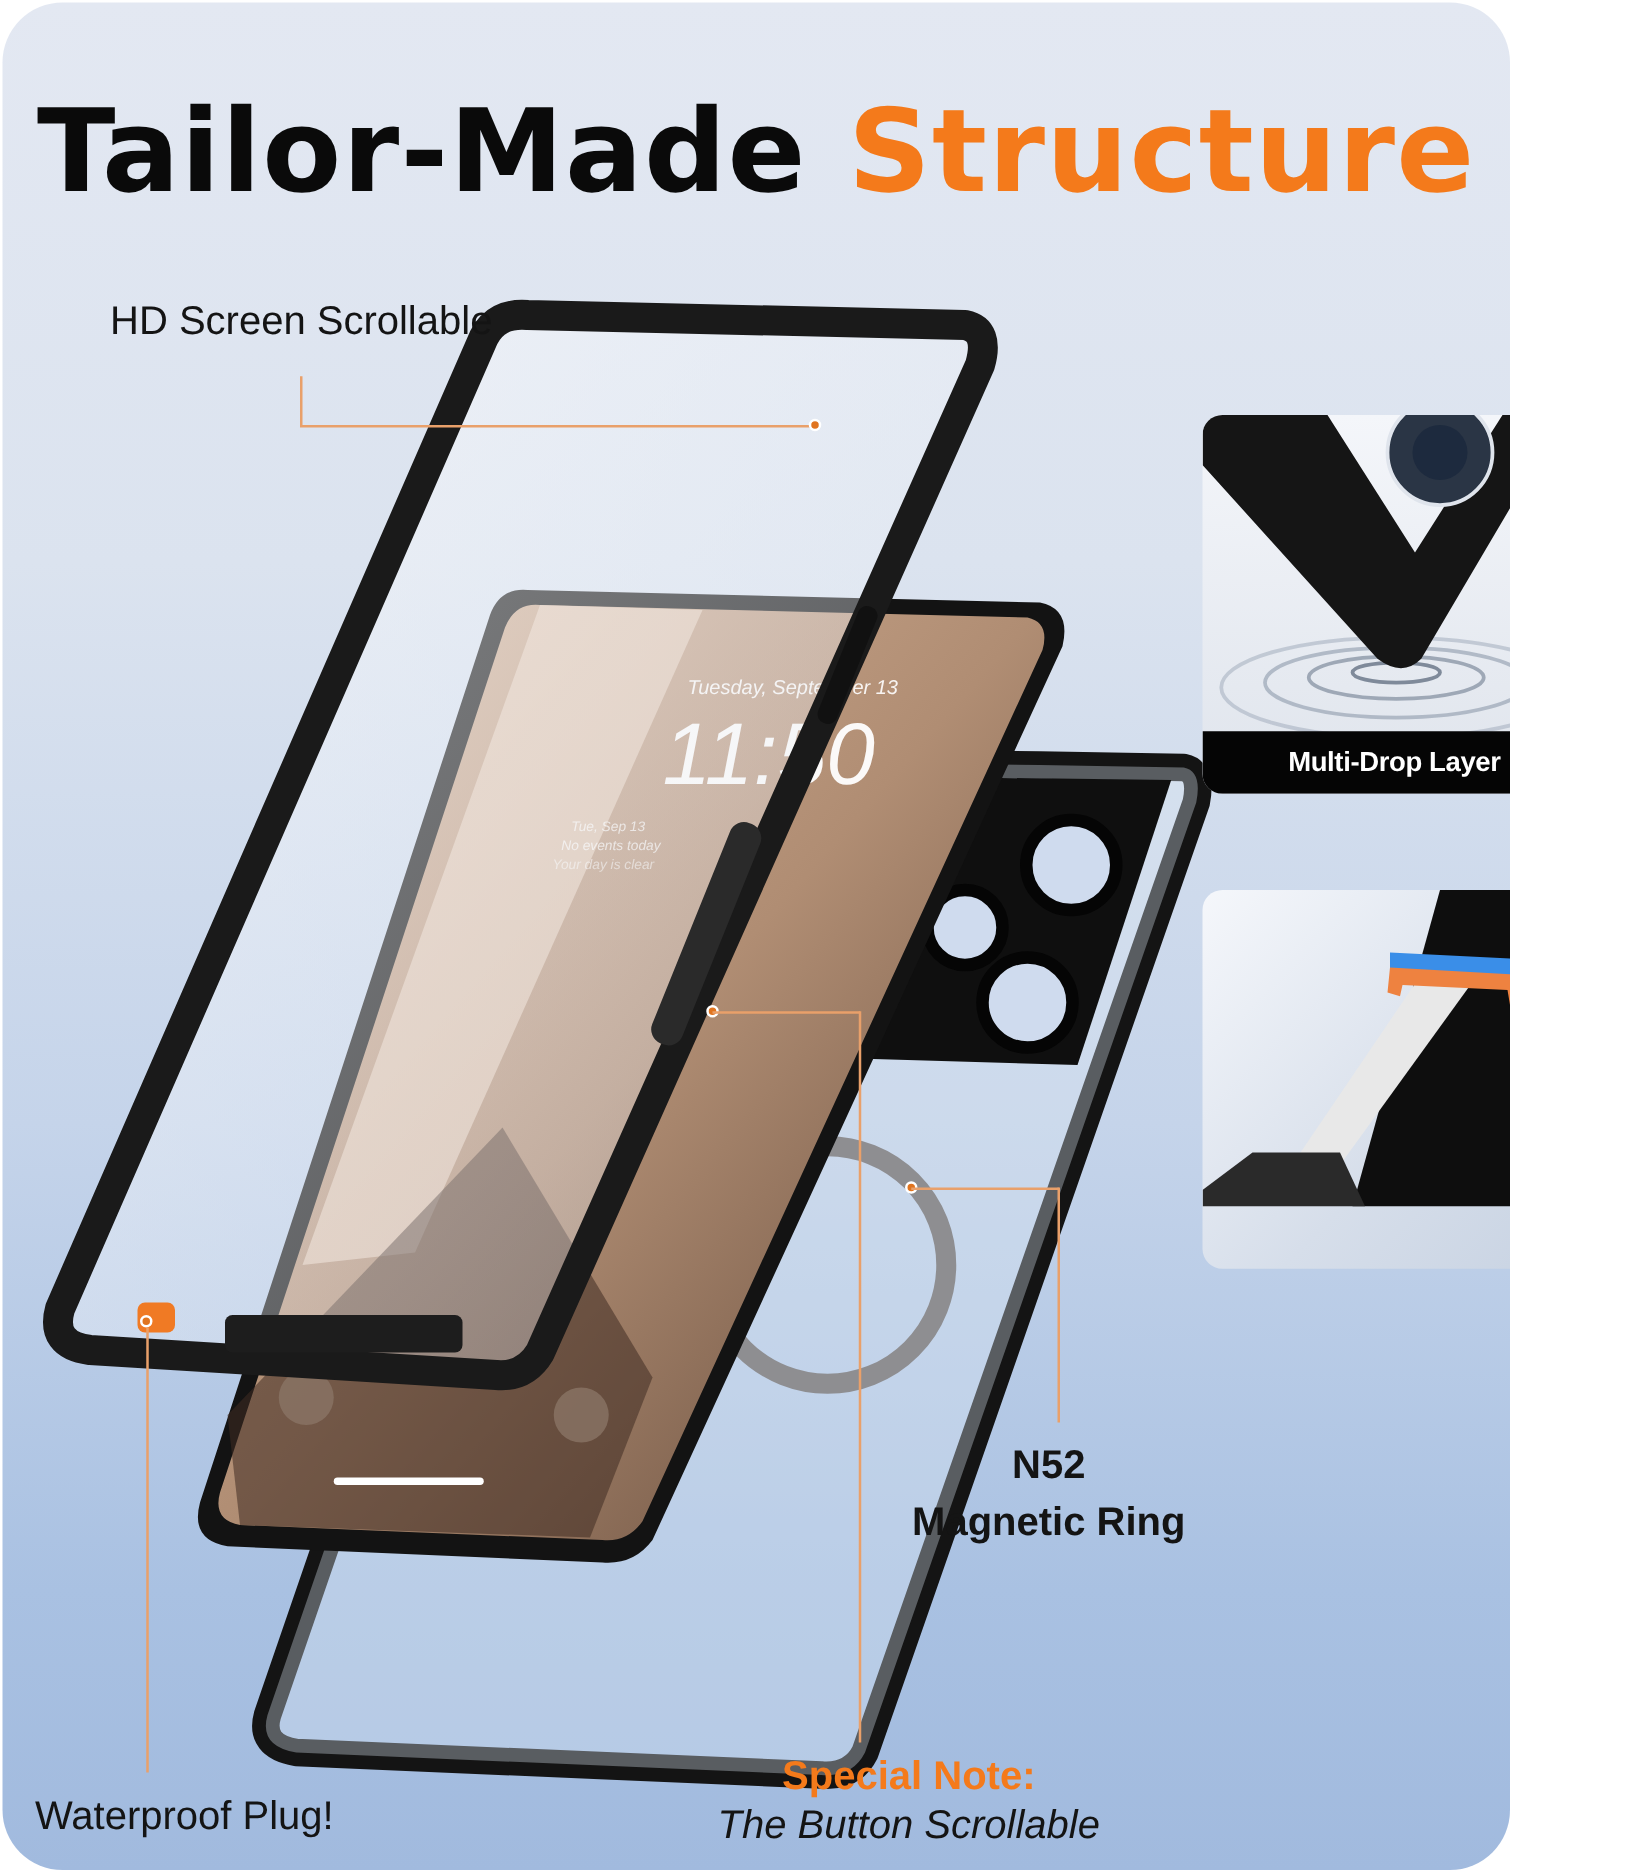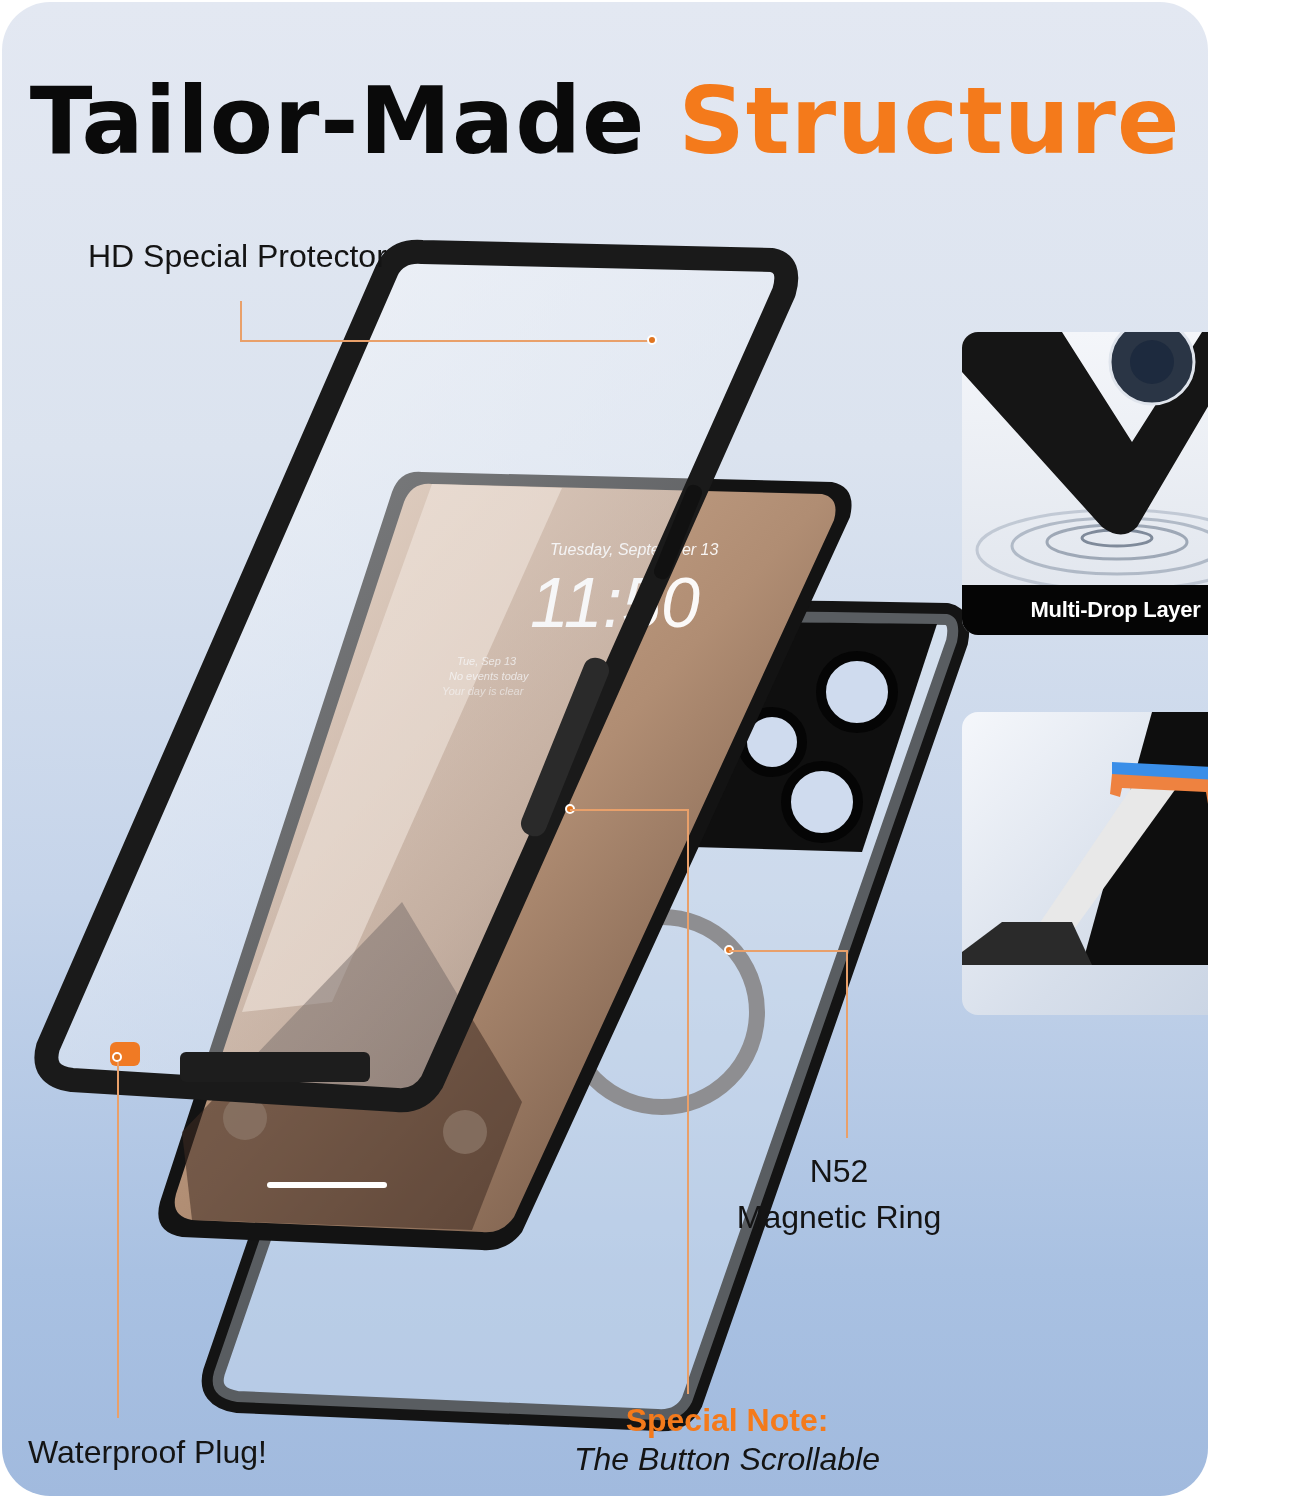--- a/index.html
+++ b/index.html
@@ -106,41 +106,41 @@
       <rect x="668" y="480" width="16" height="100" rx="7" fill="#111" transform="rotate(22 676 530)"></rect>
       <g>
         <rect x="550" y="650" width="26" height="190" rx="12" fill="#2a2a2a" transform="rotate(22 563 745)"></rect>
       </g>
 
       <rect x="108" y="1040" width="30" height="24" rx="6" fill="#f07a24"></rect>
       <rect x="178" y="1050" width="190" height="30" rx="6" fill="#1d1d1d"></rect>
     </g>
   </svg>
 
-  <div class="label" style="left:86px; top:236px;">HD Special Protector</div>
+  <div class="label" style="left:86px; top:236px;">HD Screen Scrollable</div>
   <div class="line" style="left:238px; top:299px; width:2px; height:40px;"></div>
   <div class="line" style="left:238px; top:338px; width:414px; height:2px;"></div>
   <div class="dot" style="left:645px; top:333px;"></div>
 
   <div class="dot" style="left:110px; top:1050px;"></div>
   <div class="line" style="left:115px; top:1060px; width:2px; height:356px;"></div>
   <div class="label" style="left:26px; top:1432px;">Waterproof Plug!</div>
 
   <div class="dot" style="left:563px; top:802px;"></div>
   <div class="line" style="left:568px; top:807px; width:118px; height:2px;"></div>
   <div class="line" style="left:685px; top:807px; width:2px; height:585px;"></div>
   <div class="label center" style="left:560px; top:1400px; width:330px;">
     <div class="note-title">Special Note:</div>
     <div style="margin-top:2px;font-style:italic;">The Button Scrollable</div>
   </div>
 
   <div class="dot" style="left:722px; top:943px;"></div>
   <div class="line" style="left:727px; top:948px; width:118px; height:2px;"></div>
   <div class="line" style="left:844px; top:948px; width:2px; height:188px;"></div>
-  <div class="label center" style="left:722px; top:1146px; width:230px; line-height:46px;">
+  <div class="label center" style="left:722px; top:1146px; width:230px; line-height:46px;font-weight:bold;">
     <div>N52</div>
     <div>Magnetic Ring</div>
   </div>
 
   <div class="card" style="top:330px; height:303px;">
     <svg width="307" height="303">
       <ellipse cx="155" cy="218" rx="140" ry="40" fill="none" stroke="#a9b3c2" stroke-width="3" opacity="0.6"></ellipse>
       <ellipse cx="155" cy="214" rx="105" ry="28" fill="none" stroke="#9aa5b5" stroke-width="3" opacity="0.7"></ellipse>
       <ellipse cx="155" cy="210" rx="70" ry="17" fill="none" stroke="#8c97a7" stroke-width="3" opacity="0.8"></ellipse>
       <ellipse cx="155" cy="206" rx="35" ry="8" fill="none" stroke="#7f8a9a" stroke-width="3"></ellipse>

